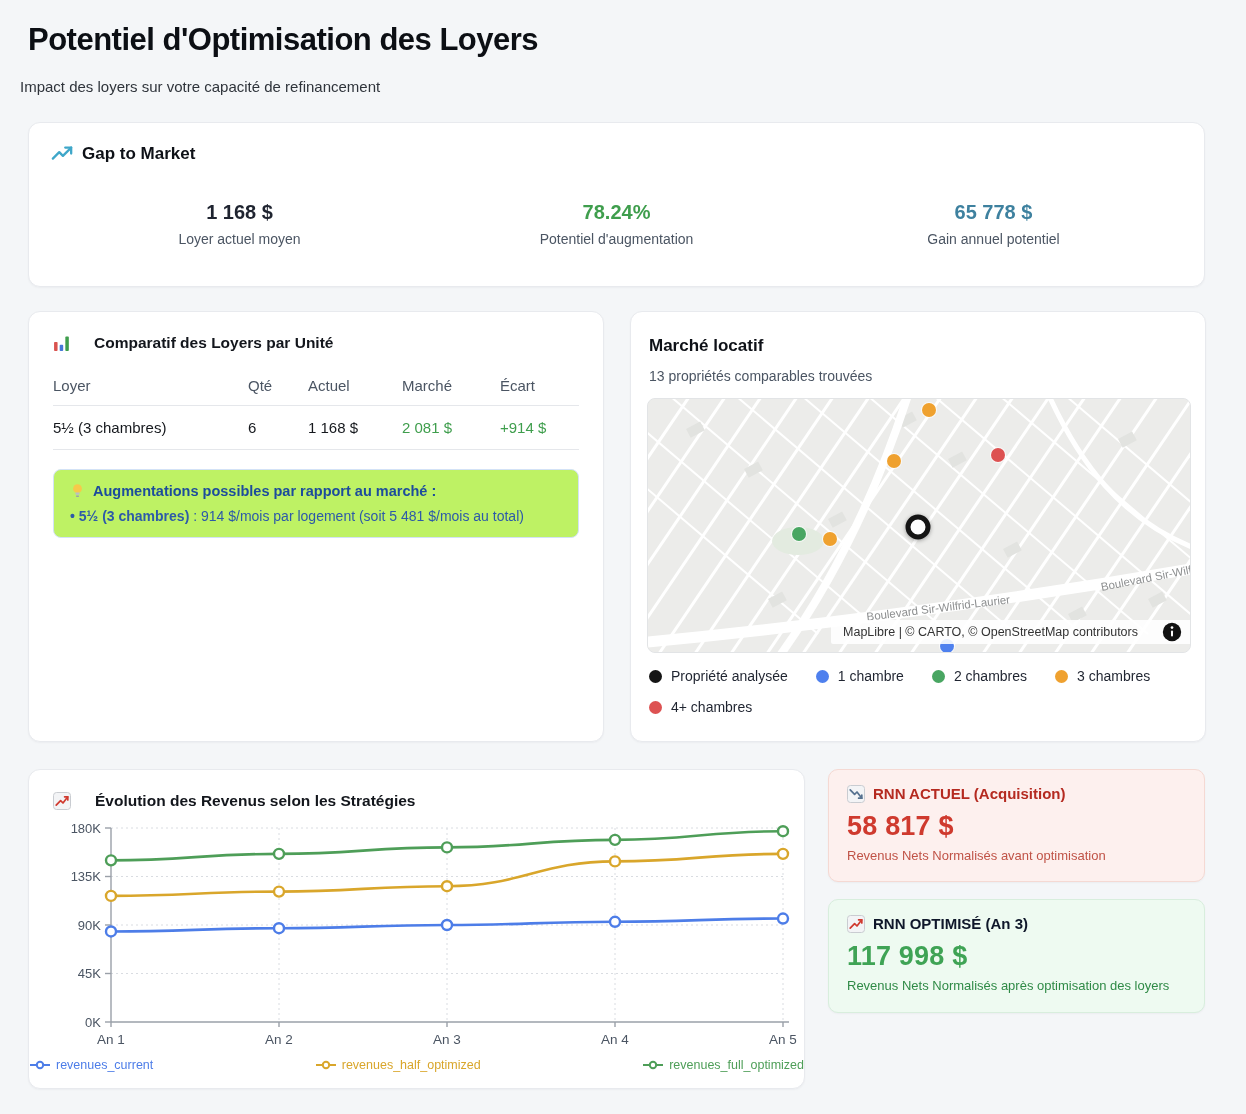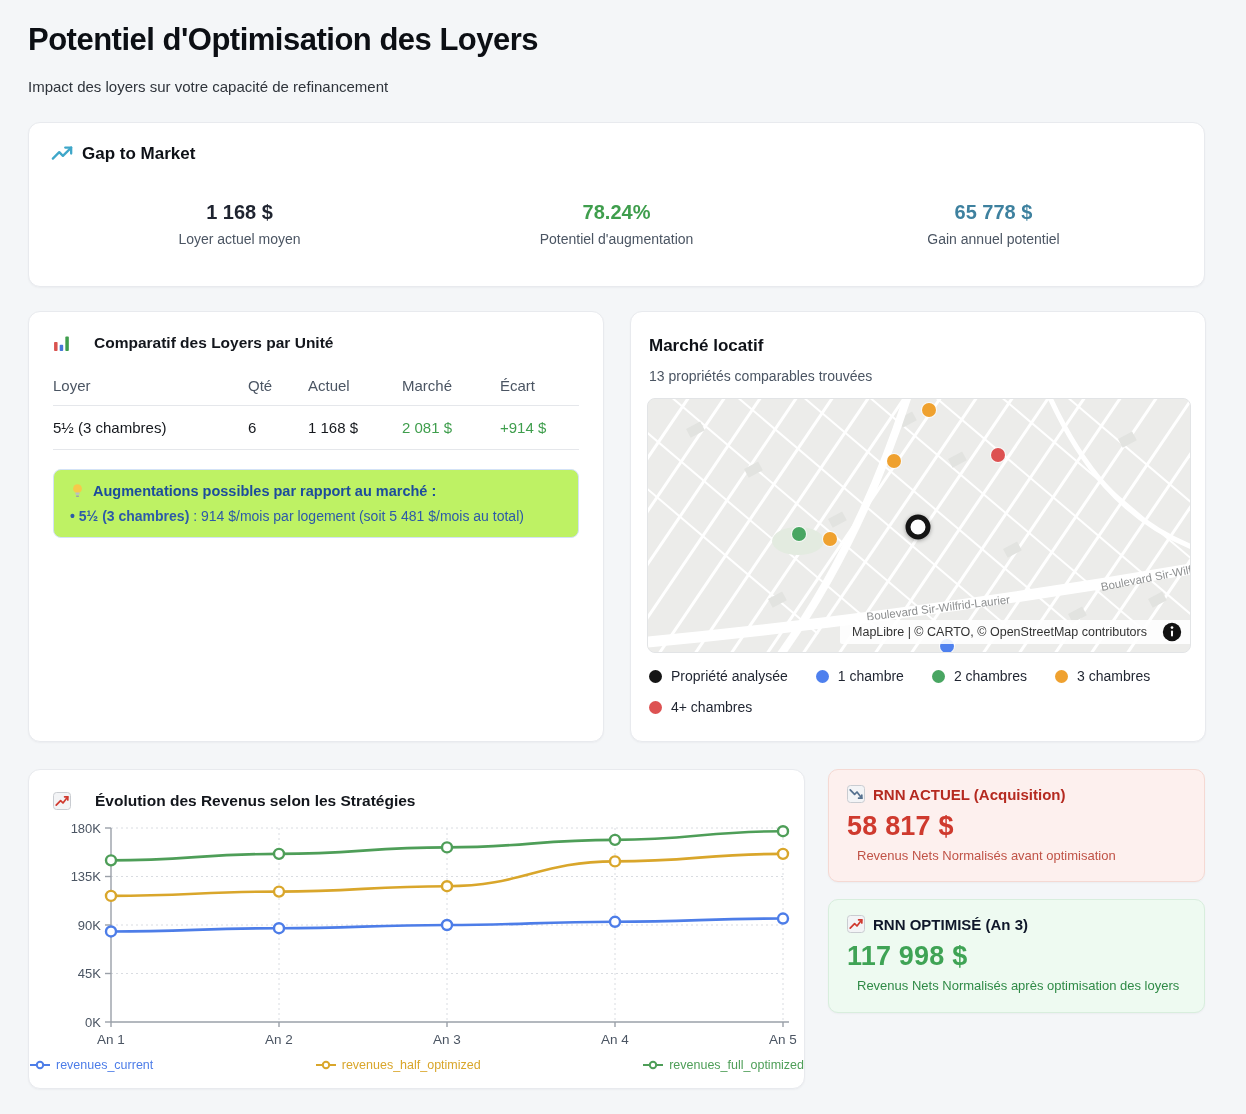--- a/index.html
+++ b/index.html
@@ -1,20 +1,20 @@
 <!DOCTYPE html>
 <html><head>
 <meta charset="utf-8">
 <style>
   html,body{margin:0;padding:0;}
   body{width:1246px;height:1114px;background:#f4f6f8;font-family:"Liberation Sans",sans-serif;position:relative;overflow:hidden;color:#1f2430;}
   .page{position:absolute;inset:0;}
   .card{position:absolute;background:#fff;border:1px solid #e8eaee;border-radius:12px;box-shadow:0 1px 2px rgba(16,24,40,.04);box-sizing:border-box;}
   h1{position:absolute;left:28px;top:22px;margin:0;font-size:31px;font-weight:800;letter-spacing:-.5px;color:#0c0f14;}
-  .subtitle{position:absolute;left:28px;top:78px;font-size:15px;color:#2f343b;}
+  .subtitle{position:absolute;left:20px;top:78px;font-size:15px;color:#2f343b;}
 
   
   .gap-card{left:28px;top:122px;width:1177px;height:165px;padding:20px 22px;}
   .card-title-row{display:flex;align-items:center;gap:9px;}
   .card-title-row .t{font-size:17px;font-weight:800;color:#0e1117;}
   .gap-stats{display:flex;margin-top:36px;}
   .gap-stat{flex:1;text-align:center;}
   .gap-stat .v{font-size:20px;font-weight:700;}
   .gap-stat .l{font-size:14px;color:#4b5563;margin-top:7px;}
 
@@ -33,41 +33,41 @@
 
   
   .market-card{left:630px;top:311px;width:576px;height:431px;padding:16px;}
   .market-title{font-size:17px;font-weight:700;color:#0e1117;margin:8px 0 0 2px;}
   .market-sub{font-size:14px;color:#4b5563;margin:12px 0 0 2px;}
   .map-box{position:relative;margin-top:14px;width:544px;height:255px;border-radius:8px;overflow:hidden;background:#ececea;border:1px solid #e2e4e6;box-sizing:border-box;}
   .map-box svg.roads{position:absolute;inset:0;}
   .marker{position:absolute;width:14px;height:14px;border-radius:50%;transform:translate(-50%,-50%);box-shadow:0 0 0 1px rgba(255,255,255,.7);}
   .marker.target{width:15px;height:15px;background:#fff !important;border:5px solid #151515;box-shadow:0 1px 4px rgba(0,0,0,.35);}
   .street-label{position:absolute;font-size:11.5px;color:#8d8f90;white-space:nowrap;}
-  .attribution{position:absolute;right:0;bottom:8px;height:24px;background:rgba(255,255,255,.88);display:flex;align-items:center;gap:15px;padding:0 8px 0 12px;font-size:12.5px;color:#333;border-radius:2px 0 0 2px;}
+  .attribution{position:absolute;right:0;bottom:8px;height:24px;background:rgba(255,255,255,.88);display:flex;align-items:center;gap:24px;padding:0 8px 0 12px;font-size:12.5px;color:#333;border-radius:2px 0 0 2px;}
   .map-legend{margin:15px 0 0 2px;display:flex;flex-wrap:wrap;column-gap:28px;row-gap:15px;max-width:540px;}
   .legend-item{display:flex;align-items:center;gap:9px;font-size:14px;color:#1f2430;}
   .dot{width:13px;height:13px;border-radius:50%;flex:0 0 auto;}
 
   
   .chart-card{left:28px;top:769px;width:777px;height:320px;padding:16px 0 0 0;}
   .chart-card .small-title{margin-left:24px;}
   svg.chart{display:block;margin-top:6px;}
   .ytick{font-size:13px;fill:#4b5563;text-anchor:end;}
   .xtick{font-size:13.5px;fill:#4b5563;text-anchor:middle;}
   .grid{stroke:#d9dce1;stroke-width:1;stroke-dasharray:2 3;}
   .axisln{stroke:#9aa0a8;stroke-width:1.4;}
   .chart-legend{display:flex;justify-content:space-between;gap:18px;margin-top:8px;}
   .chart-legend .item{display:flex;align-items:center;gap:5px;font-size:12.5px;cursor:pointer;}
 
   
   .rnn-card{left:828px;width:377px;box-sizing:border-box;border-radius:10px;padding:15px 18px;border:1px solid;}
-  .rnn-title{display:flex;align-items:center;gap:8px;font-size:15px;font-weight:800;}
+  .rnn-title{display:flex;gap:8px;font-size:15px;font-weight:800;}
   .rnn-value{font-size:27px;font-weight:800;margin-top:8px;letter-spacing:.2px;}
-  .rnn-caption{font-size:13px;margin-top:6px;margin-left:10px;}
+  .rnn-caption{font-size:13px;margin-top:6px;}
   .icon{display:inline-flex;flex:0 0 auto;}
 </style>
 </head>
 <body>
 
 <div class="page">
 
   <h1>Potentiel d'Optimisation des Loyers</h1>
   <div class="subtitle">Impact des loyers sur votre capacité de refinancement</div>
 

